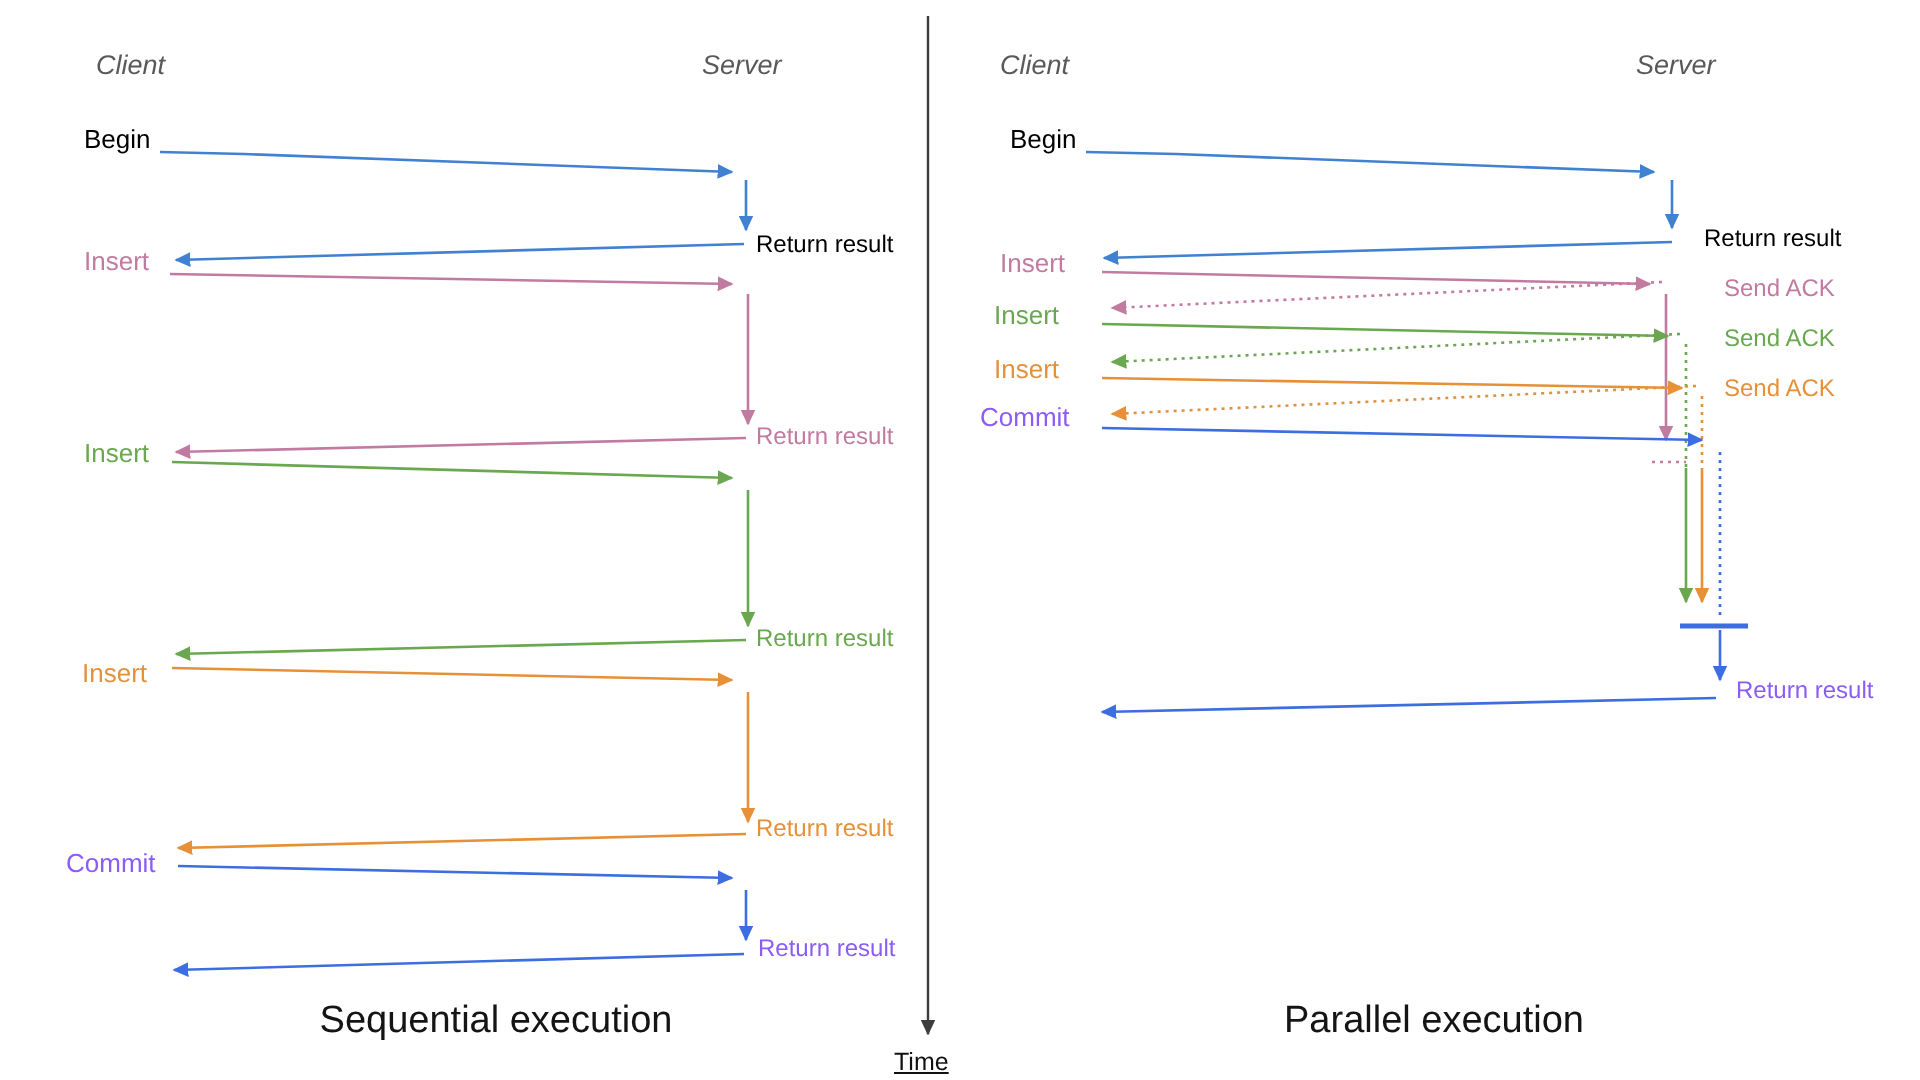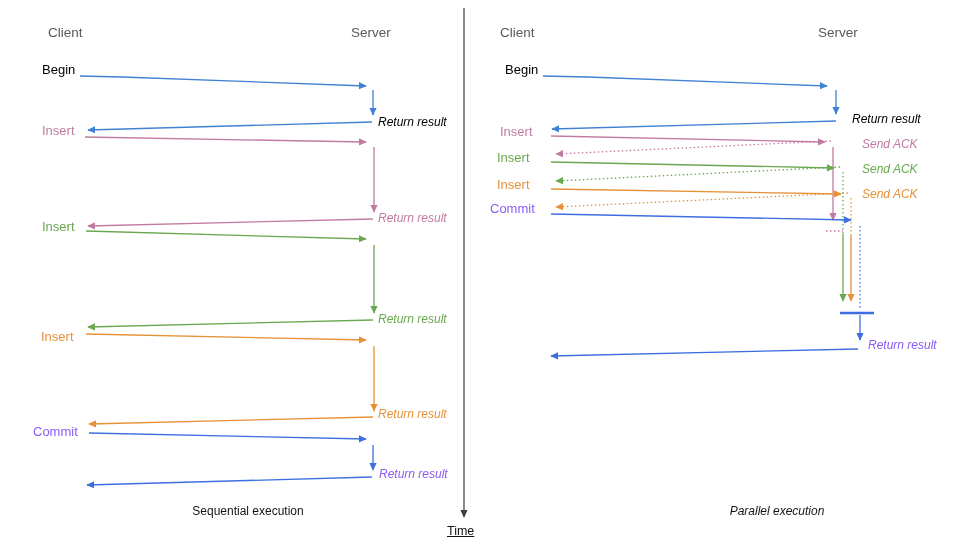--- a/index.html
+++ b/index.html
@@ -2,23 +2,23 @@
 <html><head>
 <meta charset="utf-8">
 <style>
   html,body{margin:0;padding:0;background:#ffffff;}
   .canvas{
     position:relative;width:960px;height:540px;background:#ffffff;
     font-family:"Liberation Sans",sans-serif;overflow:hidden;
   }
   .canvas svg{position:absolute;left:0;top:0;}
   .lbl{position:absolute;font-size:13px;line-height:14px;white-space:nowrap;}
-  .small{font-size:12px;font-style:italic;}
-  .hdr{color:#595959;font-size:13.5px;}
-  .title{font-size:12px;color:#141414;transform:translateX(-50%);}
+  .small{font-size:12px;}
+  .hdr{font-style:italic;color:#595959;font-size:13.5px;}
+  .title{font-size:19px;color:#141414;transform:translateX(-50%);}
   .time{font-size:12.5px;color:#111111;text-decoration:underline;}
   .c-b1{color:#000000;} .c-b2{color:#8b5cf6;} .c-pk{color:#c27ba0;}
   .c-gr{color:#6aa84f;} .c-or{color:#e69138;}
 </style>
 </head>
 <body>
 
 <div class="canvas">
 
   <svg width="960" height="540" viewBox="0 0 960 540">
@@ -128,17 +128,17 @@
   <div class="lbl c-gr" style="left:497px;top:151px;">Insert</div>
   <div class="lbl c-or" style="left:497px;top:178px;">Insert</div>
   <div class="lbl c-b2" style="left:490px;top:202px;">Commit</div>
 
   <div class="lbl small c-b1" style="left:852px;top:112px;">Return result</div>
   <div class="lbl small c-pk" style="left:862px;top:137px;">Send ACK</div>
   <div class="lbl small c-gr" style="left:862px;top:162px;">Send ACK</div>
   <div class="lbl small c-or" style="left:862px;top:187px;">Send ACK</div>
   <div class="lbl small c-b2" style="left:868px;top:338px;">Return result</div>
 
-  <div class="lbl title" style="left:777px;top:504px;font-style:italic;">Parallel execution</div>
+  <div class="lbl title" style="left:717px;top:504px;">Parallel execution</div>
 
   <div class="lbl time" style="left:447px;top:524px;">Time</div>
 
 </div>
 
 </body></html>

